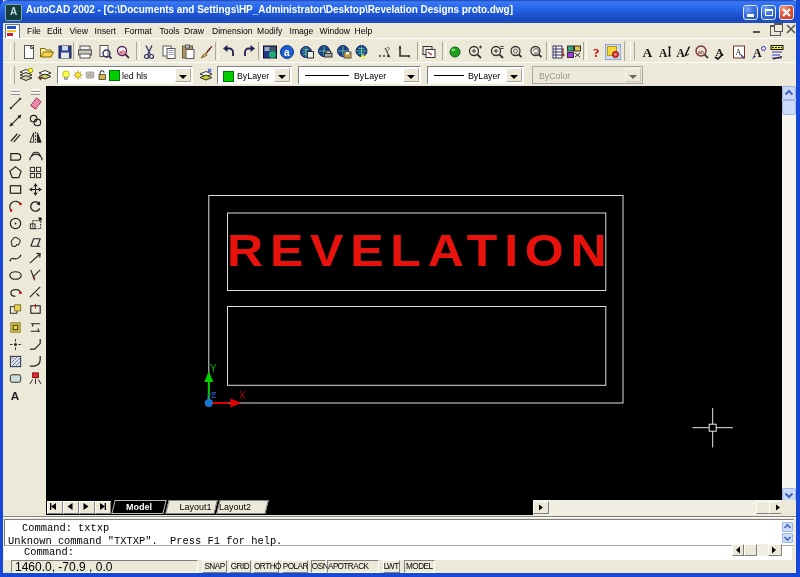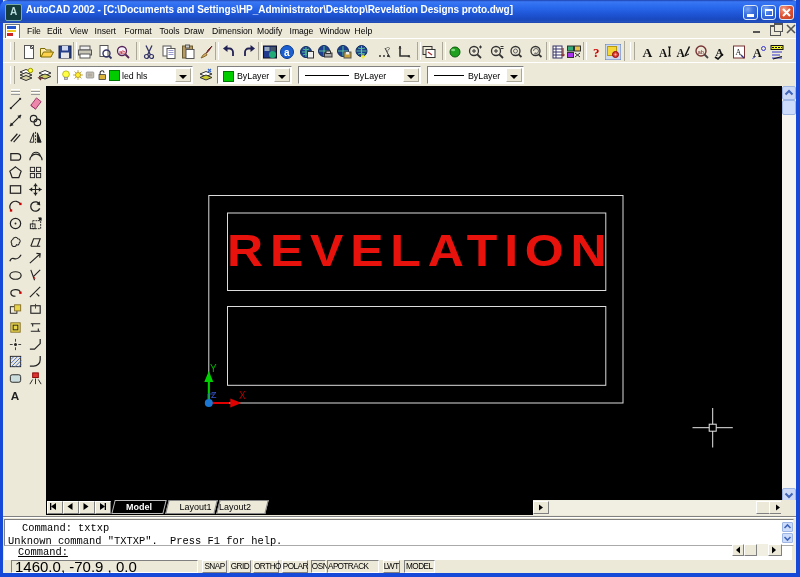--- a/index.html
+++ b/index.html
@@ -31,21 +31,21 @@
 #vscroll{position:absolute;left:779px;top:0;width:14px;height:414px;background:#F6F5F0;}
 .sbtn{position:absolute;left:0;width:14px;height:14px;background:#CBD9F7;border:1px solid #9DB6E4;border-radius:2px;box-sizing:border-box;color:#3A5FAF;font-size:9px;text-align:center;line-height:12px;font-weight:bold;}
 #tabrow{left:3px;top:500px;width:793px;height:15px;background:#000;}
 .navb{position:absolute;top:1px;width:16px;height:13px;background:#ECE9D8;border:1px solid #fff;border-right-color:#808080;border-bottom-color:#808080;box-sizing:border-box;text-align:center;line-height:11px;font-size:7px;color:#000;}
 .tab{position:absolute;top:0px;height:14px;font-size:9px;line-height:14px;text-align:center;}
 #cmdwin{left:3px;top:515px;width:793px;height:45px;background:#ECE9D8;}
 #cmdhist{position:absolute;left:1px;top:4px;width:788px;height:25px;background:#fff;border:1px solid #808080;border-bottom-color:#aaa;border-right-color:#eee;}
 #cmdline{position:absolute;left:1px;top:31px;width:788px;height:14px;background:#fff;}
 .cmdtext{position:absolute;font-family:"Liberation Mono",monospace;font-size:10.4px;color:#000;white-space:pre;}
 #status{left:3px;top:560px;width:793px;height:13px;background:#ECE9D8;}
-#coord{position:absolute;left:8px;top:0px;width:187px;height:13px;border:1px solid #808080;border-bottom-color:#fff;border-right-color:#fff;box-sizing:border-box;font-size:15px;color:#000;padding-left:3px;line-height:12px;}
+#coord{position:absolute;left:8px;top:0px;width:187px;height:13px;border:1px solid #808080;border-bottom-color:#fff;border-right-color:#fff;box-sizing:border-box;font-size:12px;color:#000;padding-left:3px;line-height:12px;}
 .sbut{position:absolute;top:0px;height:13px;box-sizing:border-box;font-size:8.2px;letter-spacing:-0.5px;color:#000;text-align:center;line-height:12px;white-space:nowrap;}
 .up{border:1px solid #fff;border-right-color:#808080;border-bottom-color:#808080;}
 .dn{border:1px solid #808080;border-right-color:#fff;border-bottom-color:#fff;}
 svg{display:block}
 </style></head>
 <body>
 <div id="win">
  <div id="bL" class="abs"></div>
  <div id="title" class="abs">
    <div class="abs" style="left:5px;top:4px;width:15px;height:15px;background:#143c3c;border:1px solid #7aa;border-radius:2px;color:#bdd;font-size:10px;font-weight:bold;text-align:center;line-height:14px;">A</div>
@@ -336,20 +336,24 @@
       </div>
       <div class="abs combo" style="left:295px;top:3px;width:123px;height:18px;">
 <div class="abs" style="left:6px;top:8px;width:44px;height:1px;background:#000;"></div>
 <div class="ct" style="left:55px;">ByLayer</div>
         <div class="dd"></div>
       </div>
       <div class="abs combo" style="left:424px;top:3px;width:97px;height:18px;">
 <div class="abs" style="left:6px;top:8px;width:30px;height:1px;background:#000;"></div>
 <div class="ct" style="left:40px;">ByLayer</div>
         <div class="dd"></div>
+      </div>
+      <div class="abs" style="left:529px;top:3px;width:111px;height:18px;background:#ECE9D8;border:1px solid #ACA899;box-sizing:border-box;">
+<div class="ct" style="left:6px;color:#9a968a;">ByColor</div>
+<div class="dd" style="opacity:.55"></div>
       </div>
     </div>
  <div id="main" class="abs">
    <div class="abs" style="left:8px;top:3px;width:9px;height:1px;border-top:1px solid #fff;border-bottom:1px solid #999;"></div>
       <div class="abs" style="left:8px;top:6px;width:9px;height:1px;border-top:1px solid #fff;border-bottom:1px solid #999;"></div>
       <svg class="abs" style="left:5px;top:10.0px" width="15" height="15" viewBox="0 0 16 16">
         <line x1="3" y1="13" x2="13" y2="3" stroke="#222" stroke-width="1.2"></line>
         <rect x="2" y="12" width="2" height="2" fill="#222"></rect>
         <rect x="12" y="2" width="2" height="2" fill="#222"></rect>
       </svg>
@@ -568,21 +572,21 @@
 <div class="abs" style="left:778px;top:0;width:15px;height:15px;background:#ECE9D8;"></div>
     </div>
  <div id="cmdwin" class="abs">
       <div class="abs" style="left:0;top:1px;width:793px;height:1px;background:#808080;"></div>
       <div class="abs" style="left:0;top:2px;width:793px;height:1px;background:#fff;"></div>
    <div id="cmdhist">
      <div class="cmdtext" style="left:17px;top:2px;">Command: txtxp</div>
      <div class="cmdtext" style="left:3px;top:14.5px;">Unknown command "TXTXP".  Press F1 for help.</div>
    </div>
    <div id="cmdline">
-        <div class="cmdtext" style="left:14px;top:0px;text-decoration:underline;">Command:</div>
+        <div class="cmdtext" style="left:20px;top:0px;">Command:</div>
       </div>
    <div class="abs" style="left:779px;top:7px;width:11px;height:10px;background:#CDDCFB;border:1px solid #9DB6E4;border-radius:1px;box-sizing:border-box;">
         <svg width="9" height="8">
           <path d="M1.5 5 L4.5 2 L7.5 5" fill="none" stroke="#4065b8" stroke-width="1.6"></path>
         </svg>
       </div>
 <div class="abs" style="left:779px;top:18px;width:11px;height:10px;background:#CDDCFB;border:1px solid #9DB6E4;border-radius:1px;box-sizing:border-box;">
         <svg width="9" height="8">
           <path d="M1.5 3 L4.5 6 L7.5 3" fill="none" stroke="#4065b8" stroke-width="1.6"></path>
         </svg>

